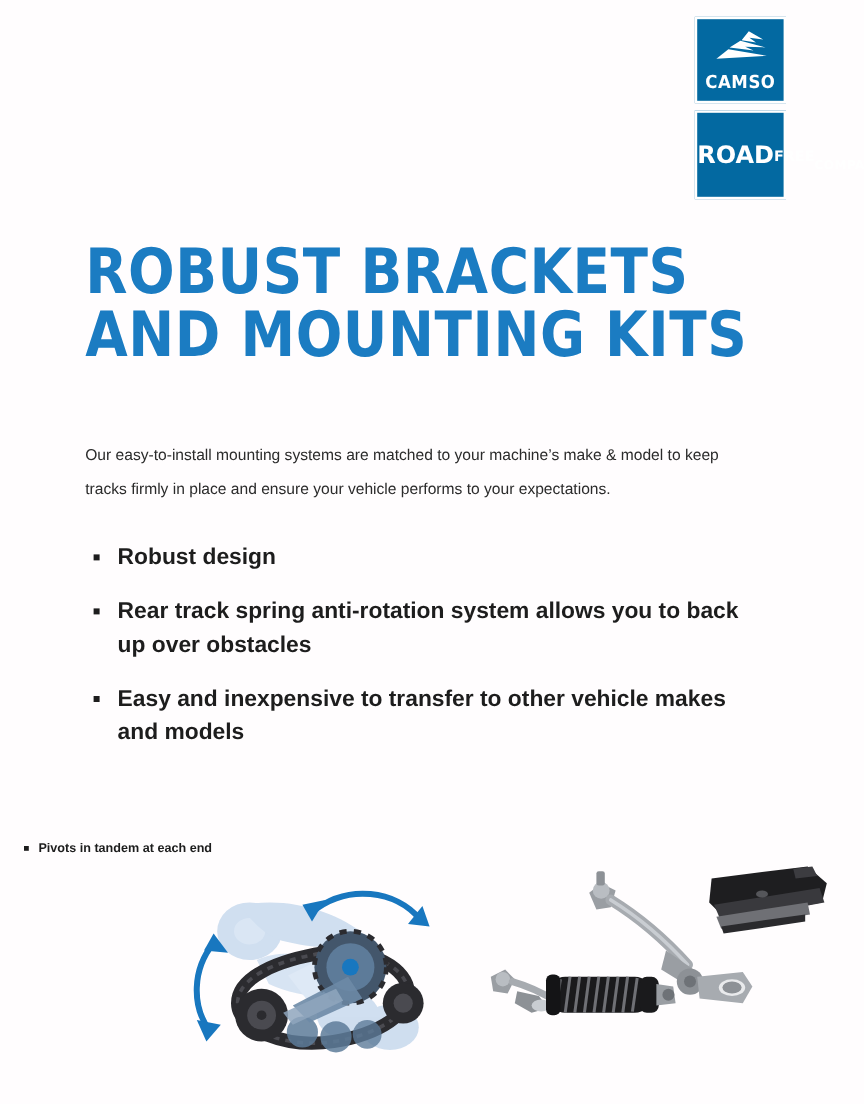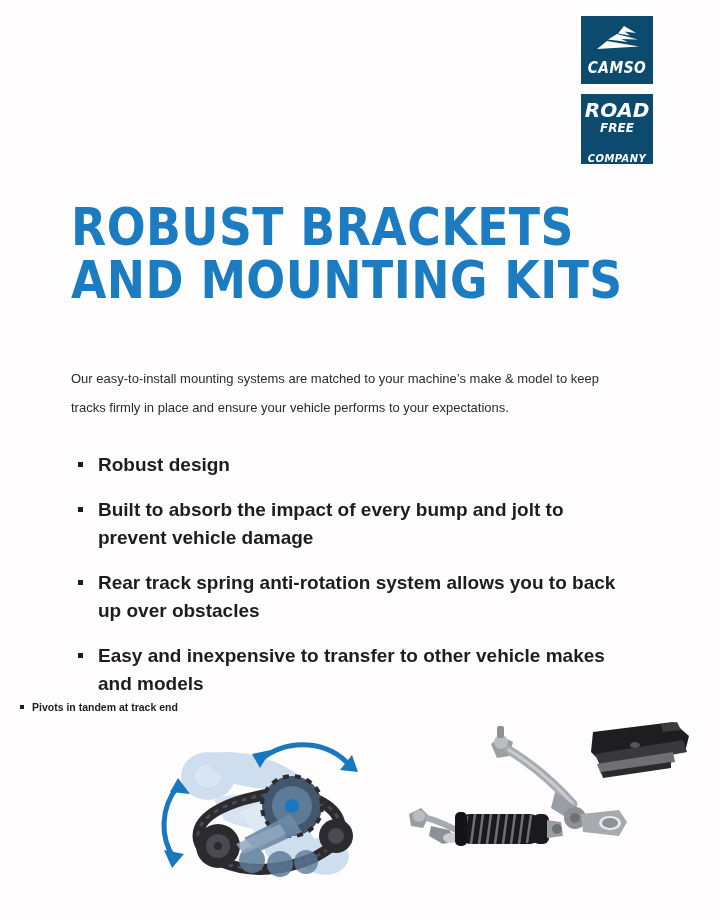--- a/index.html
+++ b/index.html
@@ -19,25 +19,24 @@
   
   .logo-stack {
     position: absolute;
     top: 14px;
     left: 579px;
     width: 76px;
   }
   .logo-badge {
     width: 76px;
     height: 72px;
-    background: #0c4a6e;
+    background: #0369a1;
     border: 2px solid #ffffff;
     box-sizing: border-box;
     position: relative;
-    font-style: italic;
   }
   .logo-badge.second {
     margin-top: 6px;
     height: 74px;
   }
   .camso-mark {
     position: absolute;
     top: 9px;
     left: 50%;
     transform: translateX(-50%);
@@ -54,23 +53,23 @@
     font-size: 15px;
     font-weight: bold;
     letter-spacing: 0.5px;
     font-family: "DejaVu Sans", sans-serif;
     transform: scaleX(0.92);
   }
   .roadfree {
     position: absolute;
     top: 0; left: 0; right: 0; bottom: 0;
     display: flex;
-    flex-direction: column;
+    flex-direction: row;
     align-items: center;
-    justify-content: flex-end;
+    justify-content: flex-start;
     color: #ffffff;
     font-family: "DejaVu Sans", sans-serif;
     font-weight: bold;
     line-height: 1.0;
   }
   .roadfree .rf-road { font-size: 20px; letter-spacing: 0px; }
   .roadfree .rf-free { font-size: 12px; letter-spacing: 0px; margin-top: 2px; }
   .roadfree .rf-company { font-size: 10px; letter-spacing: 0.4px; margin-top: 20px; }
 
   
@@ -195,26 +194,25 @@
 
 <h1 class="headline">
   <span class="hl-line">ROBUST BRACKETS</span>
   <span class="hl-line">AND MOUNTING KITS</span>
 </h1>
 
 <p class="intro">Our easy-to-install mounting systems are matched to your machine’s make &amp; model to keep tracks firmly in place and ensure your vehicle performs to your expectations.</p>
 
 <ul class="bullets">
   <li>Robust design</li>
-  <li>Built to absorb the impact of every bump and jolt to prevent vehicle damage</li>
   <li>Rear track spring anti-rotation system allows you to back up over obstacles</li>
   <li>Easy and inexpensive to transfer to other vehicle makes and models</li>
 </ul>
 
-<div class="footnote">Pivots in tandem at track end</div>
+<div class="footnote">Pivots in tandem at each end</div>
 
 <div class="art-diagram">
   <svg viewBox="0 0 250 160" width="250" height="160">
 
     <g opacity="0.55">
       <ellipse cx="68" cy="48" rx="27" ry="24" fill="#a9c6e4"></ellipse>
       <ellipse cx="68" cy="48" rx="13" ry="11" fill="#bcd4ec"></ellipse>
       <path d="M60 27 C95 18 140 30 165 52 C150 66 120 62 95 56 C82 52 70 40 60 27 Z" fill="#a9c6e4"></path>
       <ellipse cx="150" cy="118" rx="26" ry="20" fill="#a9c6e4"></ellipse>
       <ellipse cx="185" cy="128" rx="24" ry="19" fill="#a9c6e4"></ellipse>

